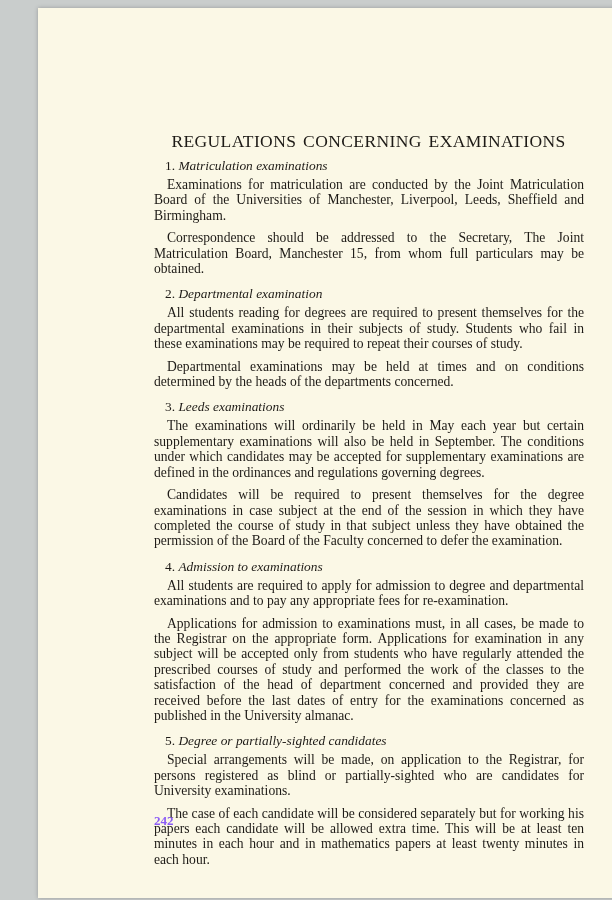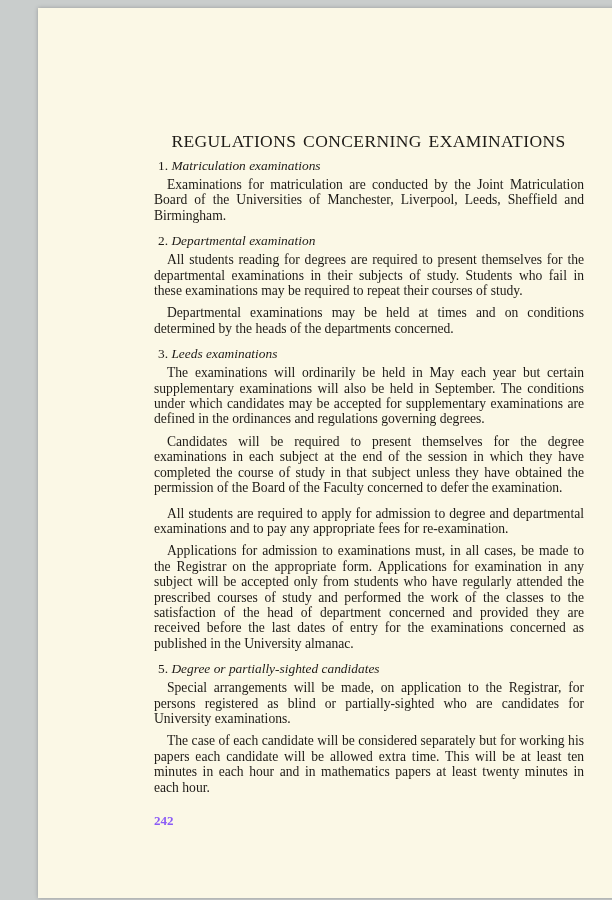--- a/index.html
+++ b/index.html
@@ -36,21 +36,21 @@
   .title {
     text-align: center;
     font-size: 17.5px;
     letter-spacing: 0.4px;
     line-height: 20px;
     margin: 0 0 7px -1px;
     font-weight: normal;
     word-spacing: 2px;
   }
   .section-heading {
-    margin: 0 0 4px 4px;
+    margin: 0 0 4px 11px;
     font-size: 13.4px;
     line-height: 15px;
   }
   .section-heading .num {
     font-style: normal;
   }
   .section-heading .htext {
     font-style: italic;
   }
   .para {
@@ -81,41 +81,46 @@
 <div class="page">
   <div class="content">
     <h1 class="title">REGULATIONS CONCERNING EXAMINATIONS</h1>
 
     <div class="section">
       <div class="section-heading">
         <span class="num">1.</span>
         <span class="htext">Matriculation examinations</span>
       </div>
       <p class="para">Examinations for matriculation are conducted by the Joint Matriculation Board of the Universities of Manchester, Liverpool, Leeds, Sheffield and Birmingham.</p>
+      <p class="para">Correspondence should be addressed to the Secretary, The Joint Matriculation Board, Manchester 15, from whom full particulars may be obtained.</p>
     </div>
 
     <div class="section">
       <div class="section-heading">
         <span class="num">2.</span>
         <span class="htext">Departmental examination</span>
       </div>
       <p class="para">All students reading for degrees are required to present themselves for the departmental examinations in their subjects of study. Students who fail in these examinations may be required to repeat their courses of study.</p>
       <p class="para">Departmental examinations may be held at times and on conditions determined by the heads of the departments concerned.</p>
     </div>
 
     <div class="section">
       <div class="section-heading">
         <span class="num">3.</span>
         <span class="htext">Leeds examinations</span>
       </div>
       <p class="para">The examinations will ordinarily be held in May each year but certain supplementary examinations will also be held in September. The conditions under which candidates may be accepted for supplementary examinations are defined in the ordinances and regulations governing degrees.</p>
-      <p class="para">Candidates will be required to present themselves for the degree examinations in each subject at the end of the session in which they have completed the course of study in that subject unless they have obtained the permission of the Board of the Faculty concerned to defer the examination.</p>
+      <p class="para">Candidates will be required to present themselves for the degree examinations in case subject at the end of the session in which they have completed the course of study in that subject unless they have obtained the permission of the Board of the Faculty concerned to defer the examination.</p>
     </div>
 
     <div class="section">
+      <div class="section-heading">
+        <span class="num">4.</span>
+        <span class="htext">Admission to examinations</span>
+      </div>
       <p class="para">All students are required to apply for admission to degree and departmental examinations and to pay any appropriate fees for re-examination.</p>
       <p class="para">Applications for admission to examinations must, in all cases, be made to the Registrar on the appropriate form. Applications for examination in any subject will be accepted only from students who have regularly attended the prescribed courses of study and performed the work of the classes to the satisfaction of the head of department concerned and provided they are received before the last dates of entry for the examinations concerned as published in the University almanac.</p>
     </div>
 
     <div class="section last">
       <div class="section-heading">
         <span class="num">5.</span>
         <span class="htext">Degree or partially-sighted candidates</span>
       </div>
       <p class="para">Special arrangements will be made, on application to the Registrar, for persons registered as blind or partially-sighted who are candidates for University examinations.</p>

